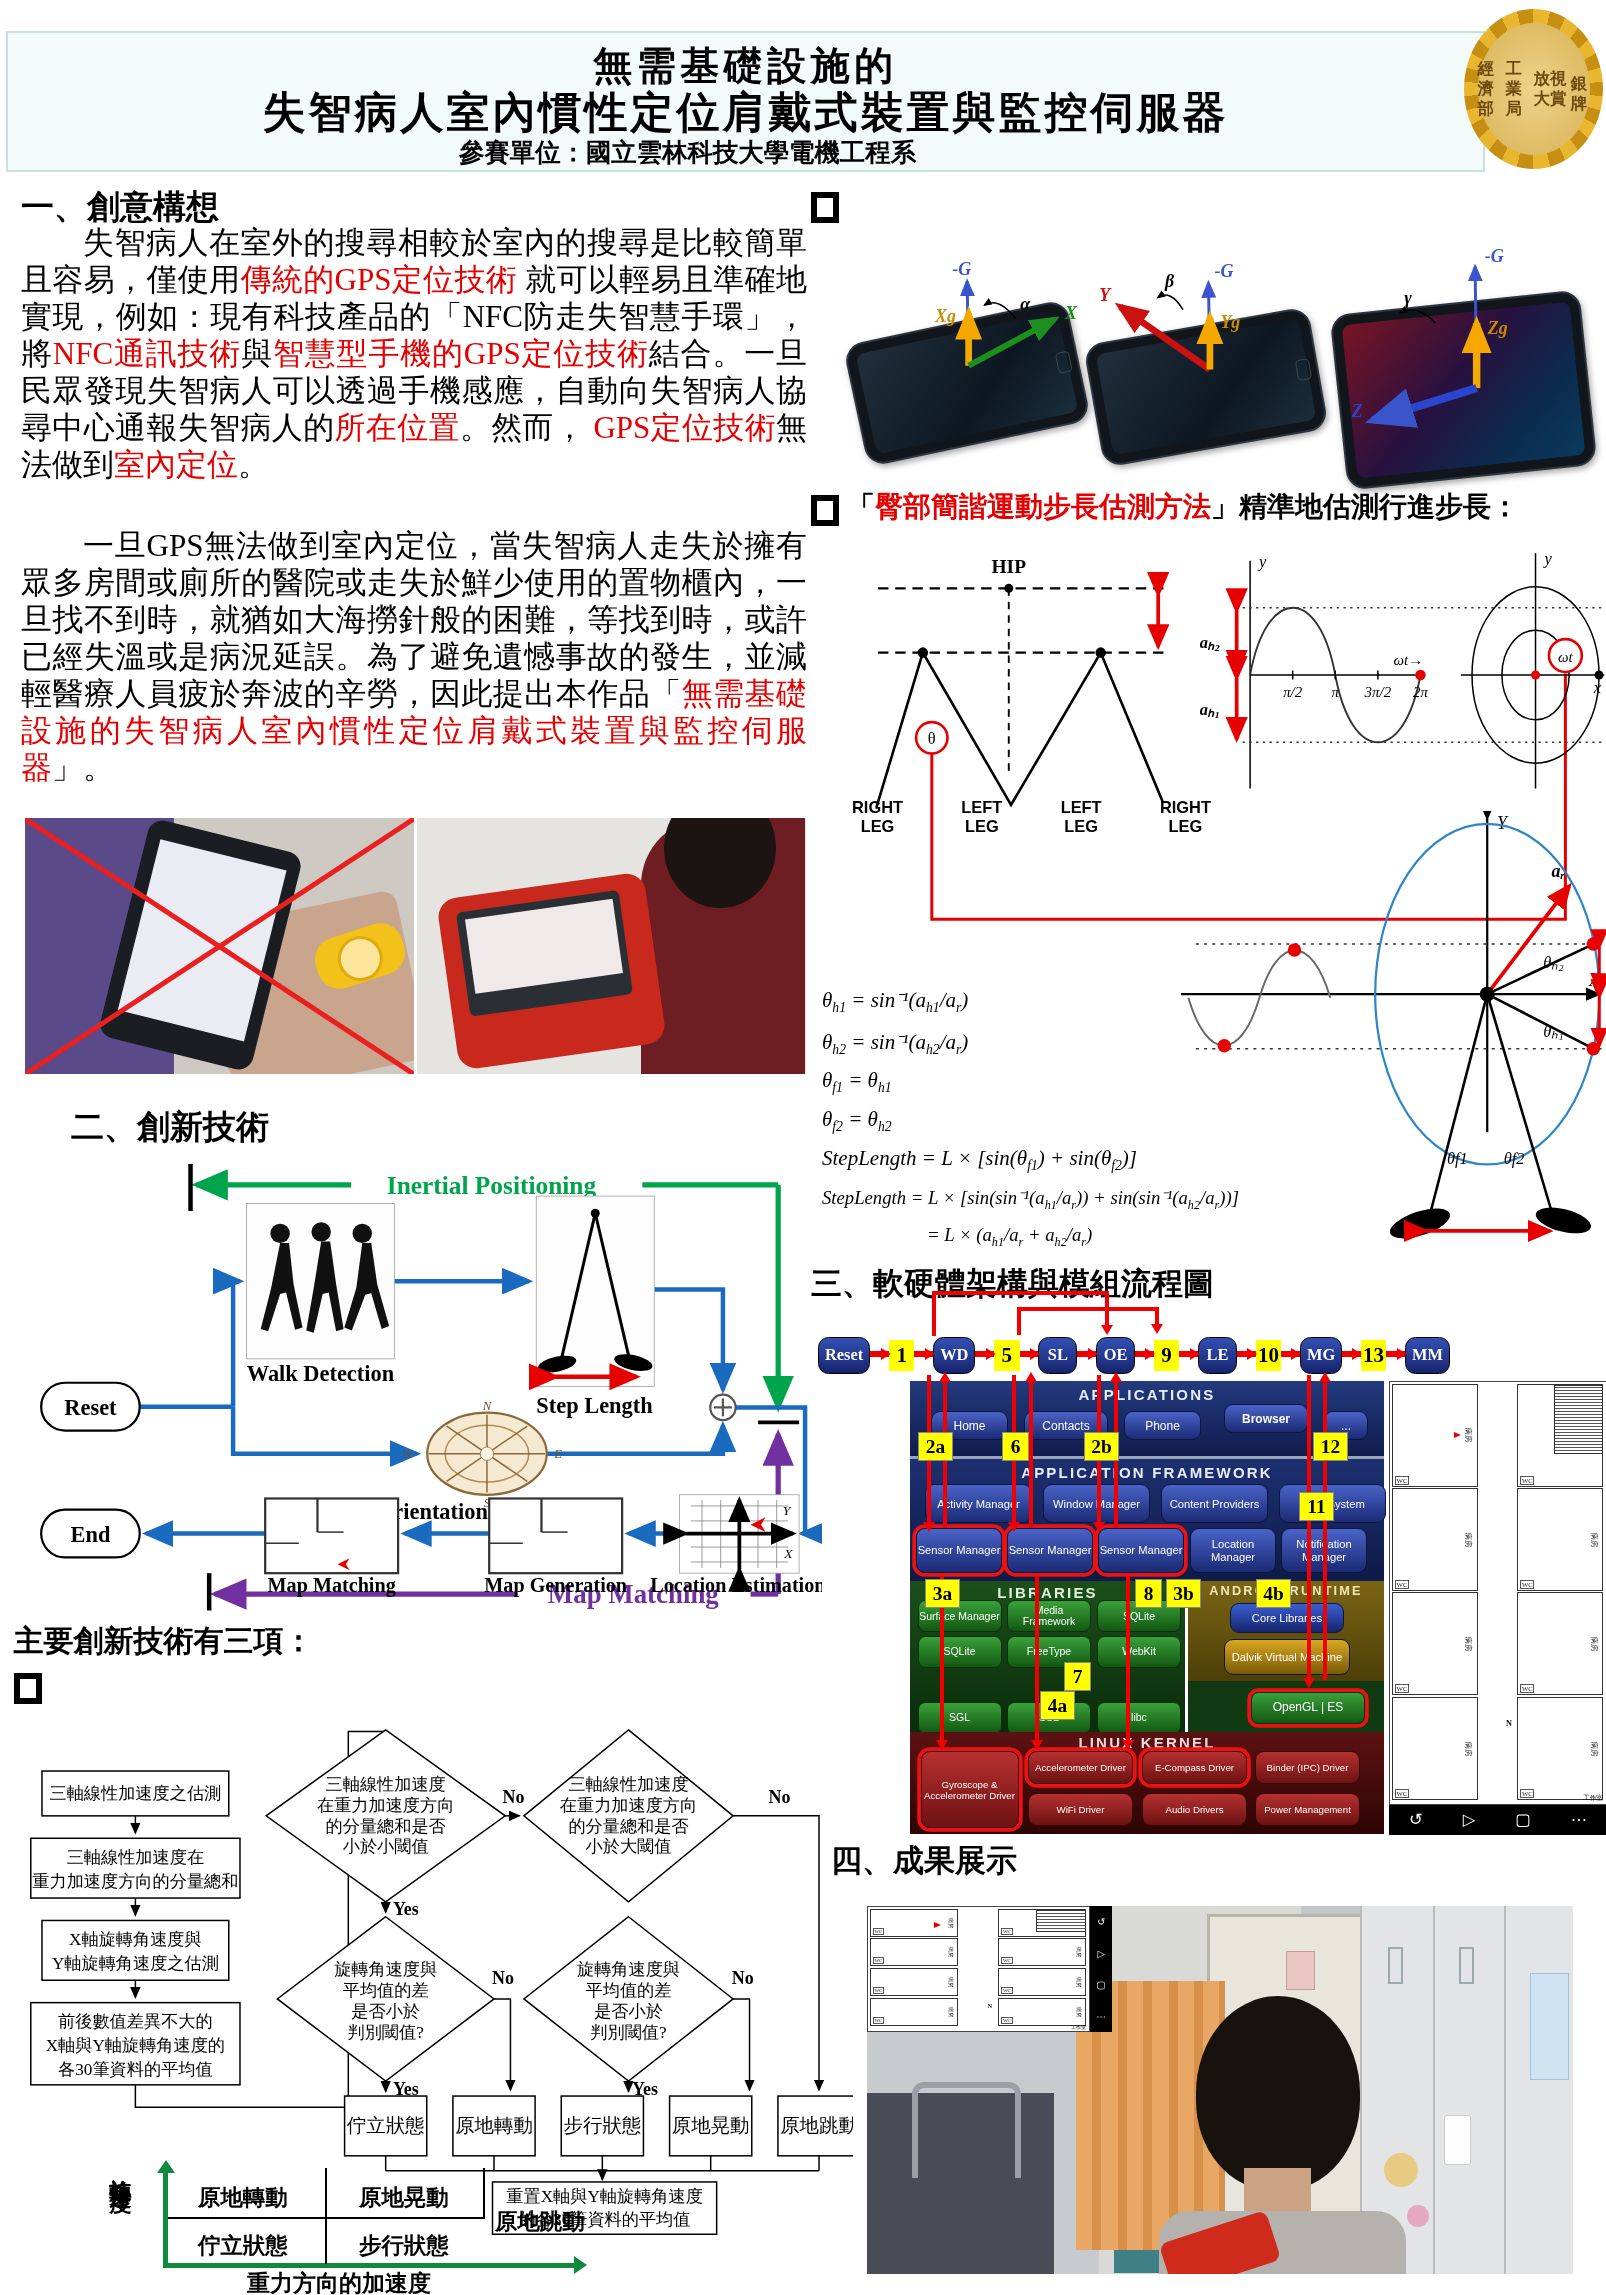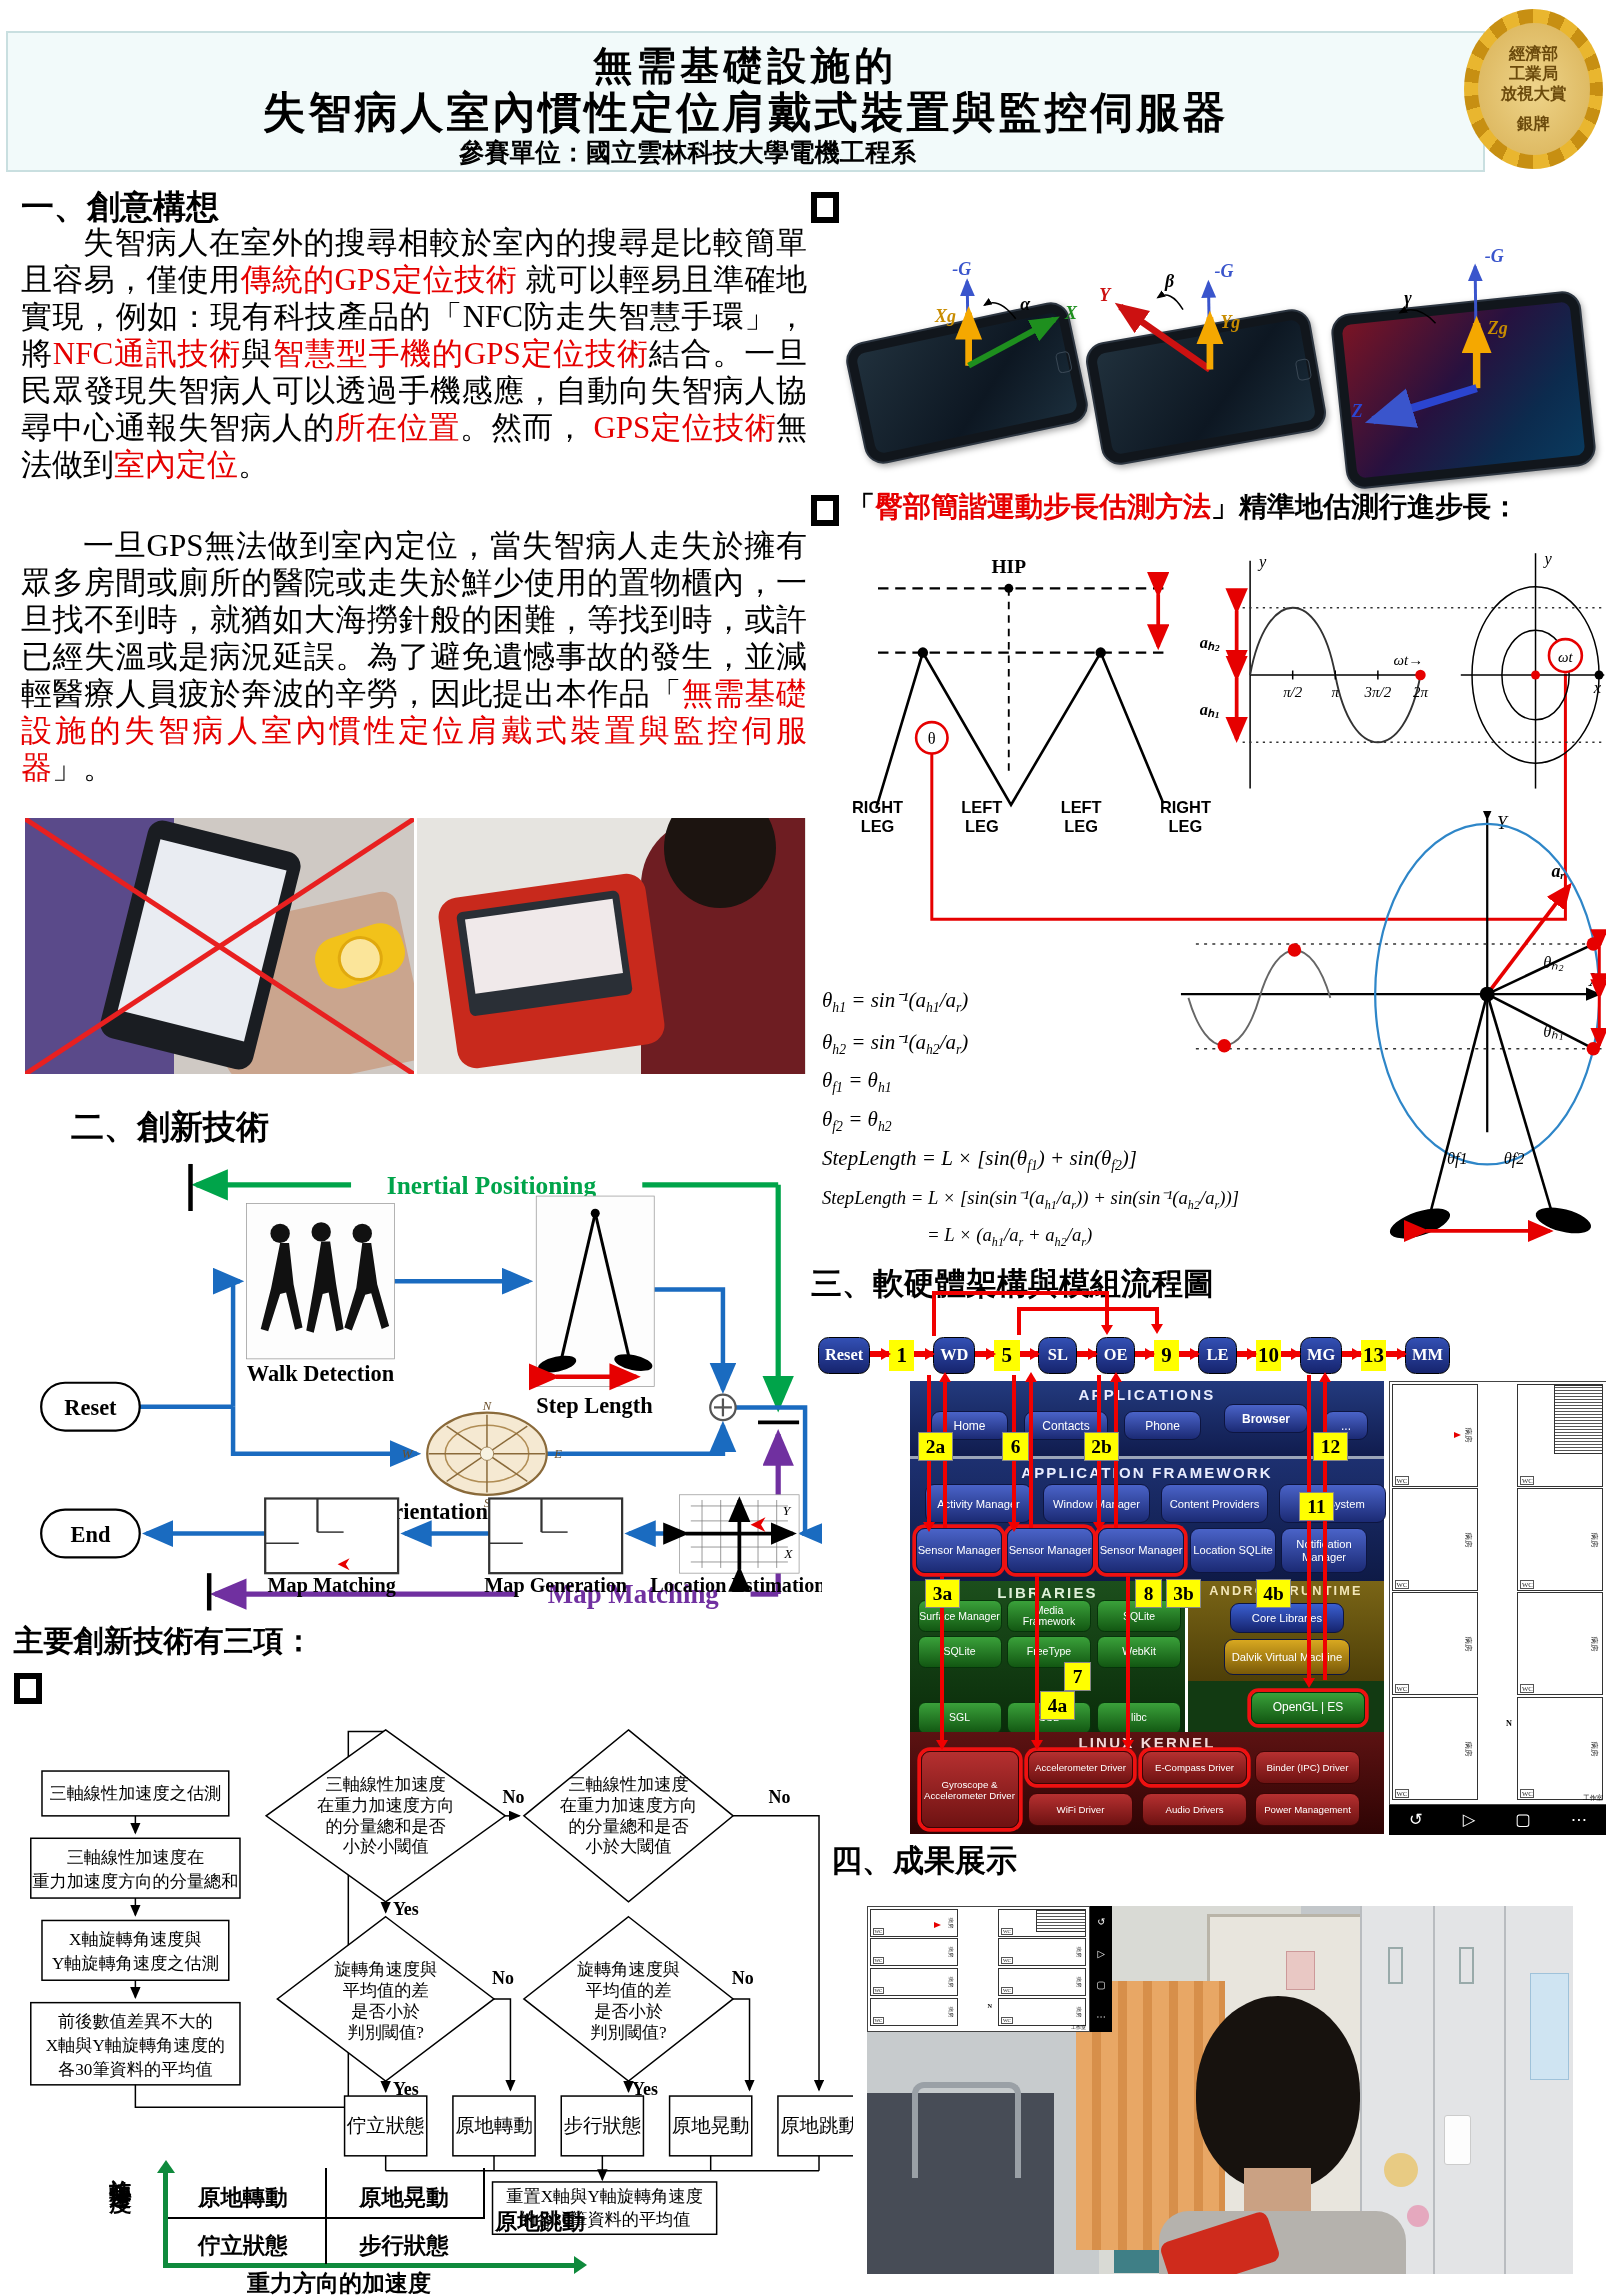--- a/index.html
+++ b/index.html
@@ -11,21 +11,21 @@
   
   #hdrbox{left:6px;top:31px;width:1479px;height:141px;background:#f2fafa;border:2.2px solid #c9dfe0;box-sizing:border-box;}
   #title1{left:6px;top:39px;width:1479px;font-size:39px;font-weight:bold;letter-spacing:4.5px;}
   #title2{left:6px;top:84px;width:1479px;font-size:43px;font-weight:bold;letter-spacing:3px;}
   #subtitle{left:6px;top:136px;width:1363px;font-size:25.4px;font-weight:bold;}
   
   #badge{left:1464px;top:9px;width:139px;height:160px;border-radius:50%;
      background:repeating-conic-gradient(#e9b62f 0 12deg,#c78f12 12deg 24deg);
      display:flex;align-items:center;justify-content:center;}
   #badge .inner{width:112px;height:132px;border-radius:50%;background:radial-gradient(#eed48a,#d8b054);
-     display:flex;flex-direction:column;align-items:center;justify-content:center;color:#6b4a0c;font-weight:bold;}
+     display:flex;flex-direction:row;align-items:center;justify-content:center;color:#6b4a0c;font-weight:bold;}
   #badge .l{font-size:16.4px;line-height:20px;}
   #badge .l4{margin-top:10.5px;font-size:16.4px;}
   
   .h1{font-size:33px;font-weight:bold;color:#000;}
   
   .para{width:786px;font-size:31px;line-height:37px;text-align:justify;text-indent:2em;color:#000;}
   
   .bullet{display:flex;align-items:flex-start;font-size:28px;font-weight:bold;line-height:34px;}
   .sq{flex:0 0 auto;width:16.4px;height:19.4px;border:6px solid #000;margin:4.5px 7.5px 0 0;}
   
@@ -612,21 +612,21 @@
     <div id="fwrow1">
         <div class="fwbox" style="left: 15px; top: 25.4px; width: 105px; height: 37px;">Activity Manager</div>
         <div class="fwbox" style="left: 133px; top: 25.4px; width: 105px; height: 37px;">Window Manager</div>
         <div class="fwbox" style="left: 251px; top: 25.4px; width: 105px; height: 37px;">Content Providers</div>
         <div class="fwbox" style="left: 369px; top: 25.4px; width: 105px; height: 37px;">View System</div>
       </div>
       <div id="fwrow2">
         <div class="fwbox ring" style="left: 6px; top: 69px; width: 84px; height: 43px;">Sensor Manager</div>
         <div class="fwbox ring" style="left: 97px; top: 69px; width: 84px; height: 43px;">Sensor Manager</div>
         <div class="fwbox ring" style="left: 188px; top: 69px; width: 84px; height: 43px;">Sensor Manager</div>
-        <div class="fwbox" style="left: 280px; top: 69px; width: 84px; height: 43px;">Location SQLite</div>
+        <div class="fwbox" style="left: 280px; top: 69px; width: 84px; height: 43px;">Location Manager</div>
         <div class="fwbox" style="left: 371px; top: 69px; width: 84px; height: 43px;">Notification Manager</div>
       </div>
   </div>
   <div class="abs" style="left:0;top:200px;width:275px;height:151px;background:linear-gradient(#1c4f1c,#0a2c0a);">
     <div class="btitle" style="top:3px;color:#dff0d8;">LIBRARIES</div>
     <div id="libgrid">
         <div class="libbox" style="left: 7.5px; top: 19.4px;">Surface Manager</div>
         <div class="libbox" style="left: 97px; top: 19.4px;">Media Framework</div>
         <div class="libbox" style="left: 187px; top: 19.4px;">SQLite</div>
         <div class="libbox" style="left: 7.5px; top: 55px;">SQLite</div>

